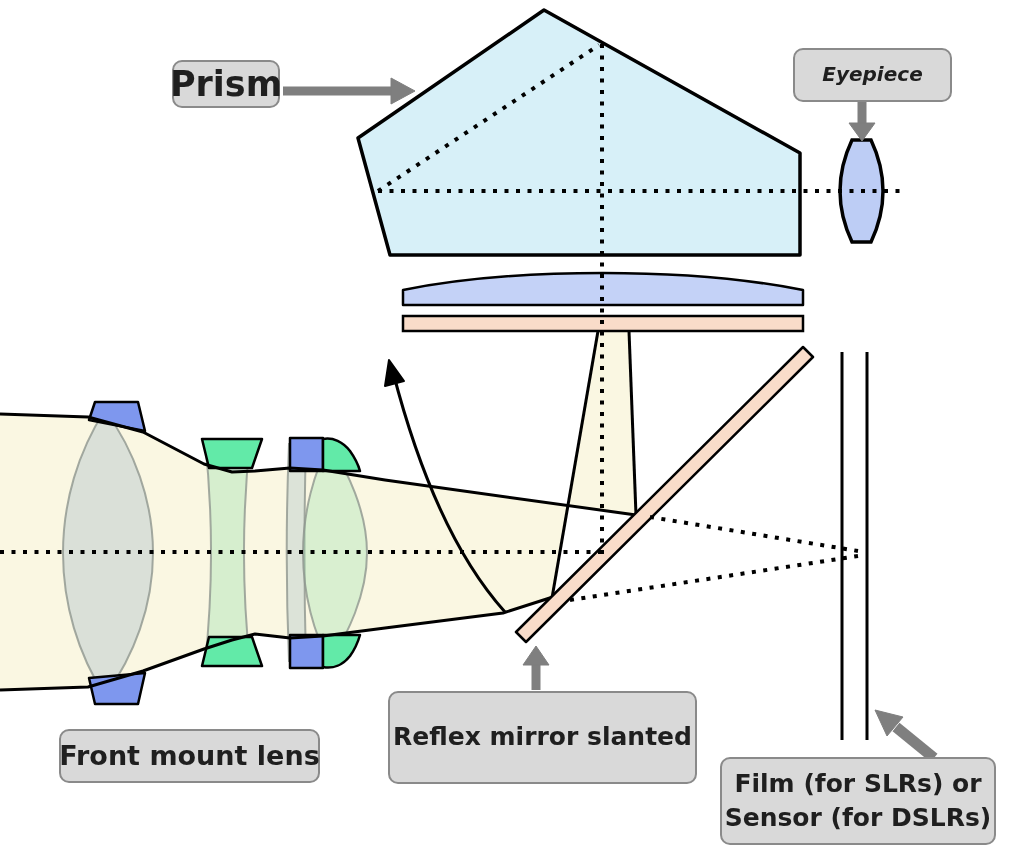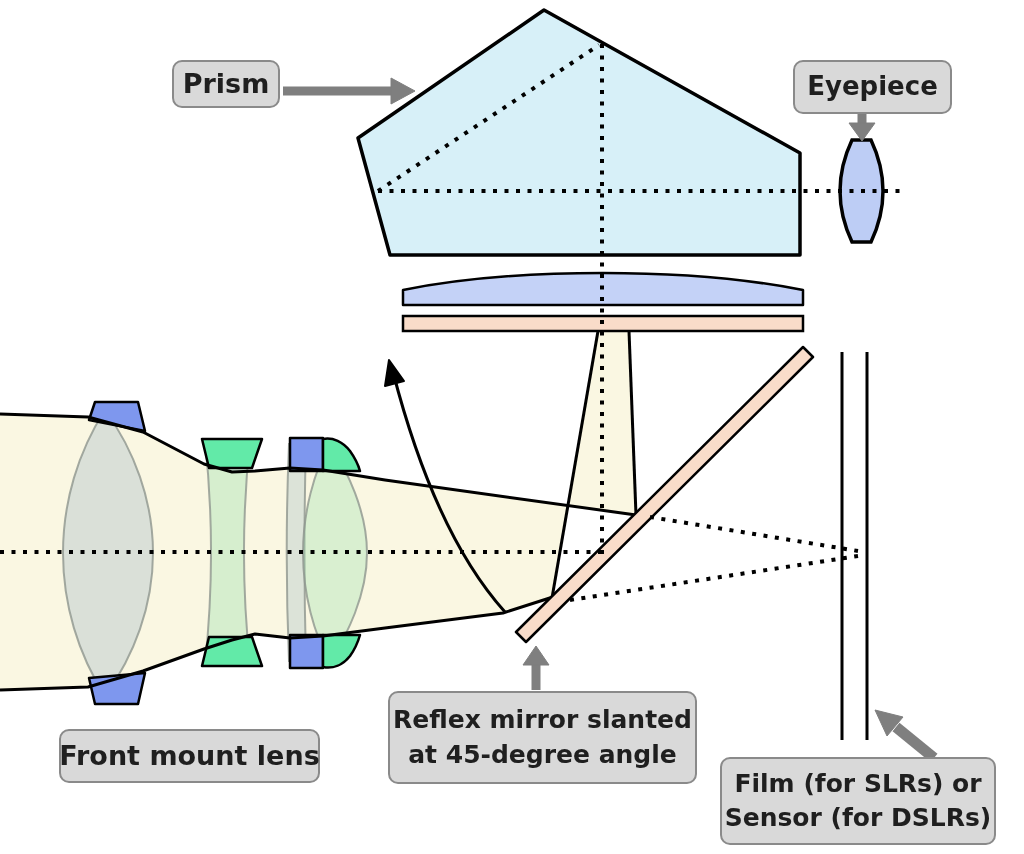--- a/index.html
+++ b/index.html
@@ -13,22 +13,22 @@
     position:relative;width:1024px;height:854px;background:var(--background);
     font-family:"DejaVu Sans","Liberation Sans",sans-serif;overflow:hidden;
   }
   .canvas svg{position:absolute;left:0;top:0;}
   .label{
     position:absolute;display:flex;flex-direction:column;align-items:center;justify-content:center;
     background:var(--label-bg);border:2px solid var(--label-border);border-radius:10px;
     color:var(--label-text);font-weight:bold;text-align:center;line-height:1.38;box-sizing:border-box;
   }
   .label span{white-space:nowrap;}
-  #label-prism      {left:172px;top:60px; width:108px;height:48px;font-size:27px;}
-  #label-eyepiece   {left:793px;top:60px; width:159px;height:54px;font-size:26px;}
+  #label-prism      {left:172px;top:60px; width:108px;height:48px;font-size:35px;}
+  #label-eyepiece   {left:793px;top:48px; width:159px;height:54px;font-size:20px;font-style:italic;}
   #label-reflex     {left:388px;top:691px;width:309px;height:93px;font-size:25px;text-align:right;}
   #label-front      {left:59px; top:729px;width:261px;height:54px;font-size:27px;align-items:center;}
   #label-film       {left:720px;top:757px;width:276px;height:88px;font-size:25px;}
 </style>
 </head>
 <body>
 
 <div class="canvas">
 
   <svg width="1024" height="854" viewBox="0 0 1024 854">
@@ -92,21 +92,20 @@
   </svg>
 
   <div class="label" id="label-prism">
     <span>Prism</span>
   </div>
   <div class="label" id="label-eyepiece">
     <span>Eyepiece</span>
   </div>
   <div class="label" id="label-reflex">
     <span>Reflex mirror slanted</span>
-    <span>at 45-degree angle</span>
   </div>
   <div class="label" id="label-front">
     <span>Front mount lens</span>
   </div>
   <div class="label" id="label-film">
     <span>Film (for SLRs) or</span>
     <span>Sensor (for DSLRs)</span>
   </div>
 </div>
 

